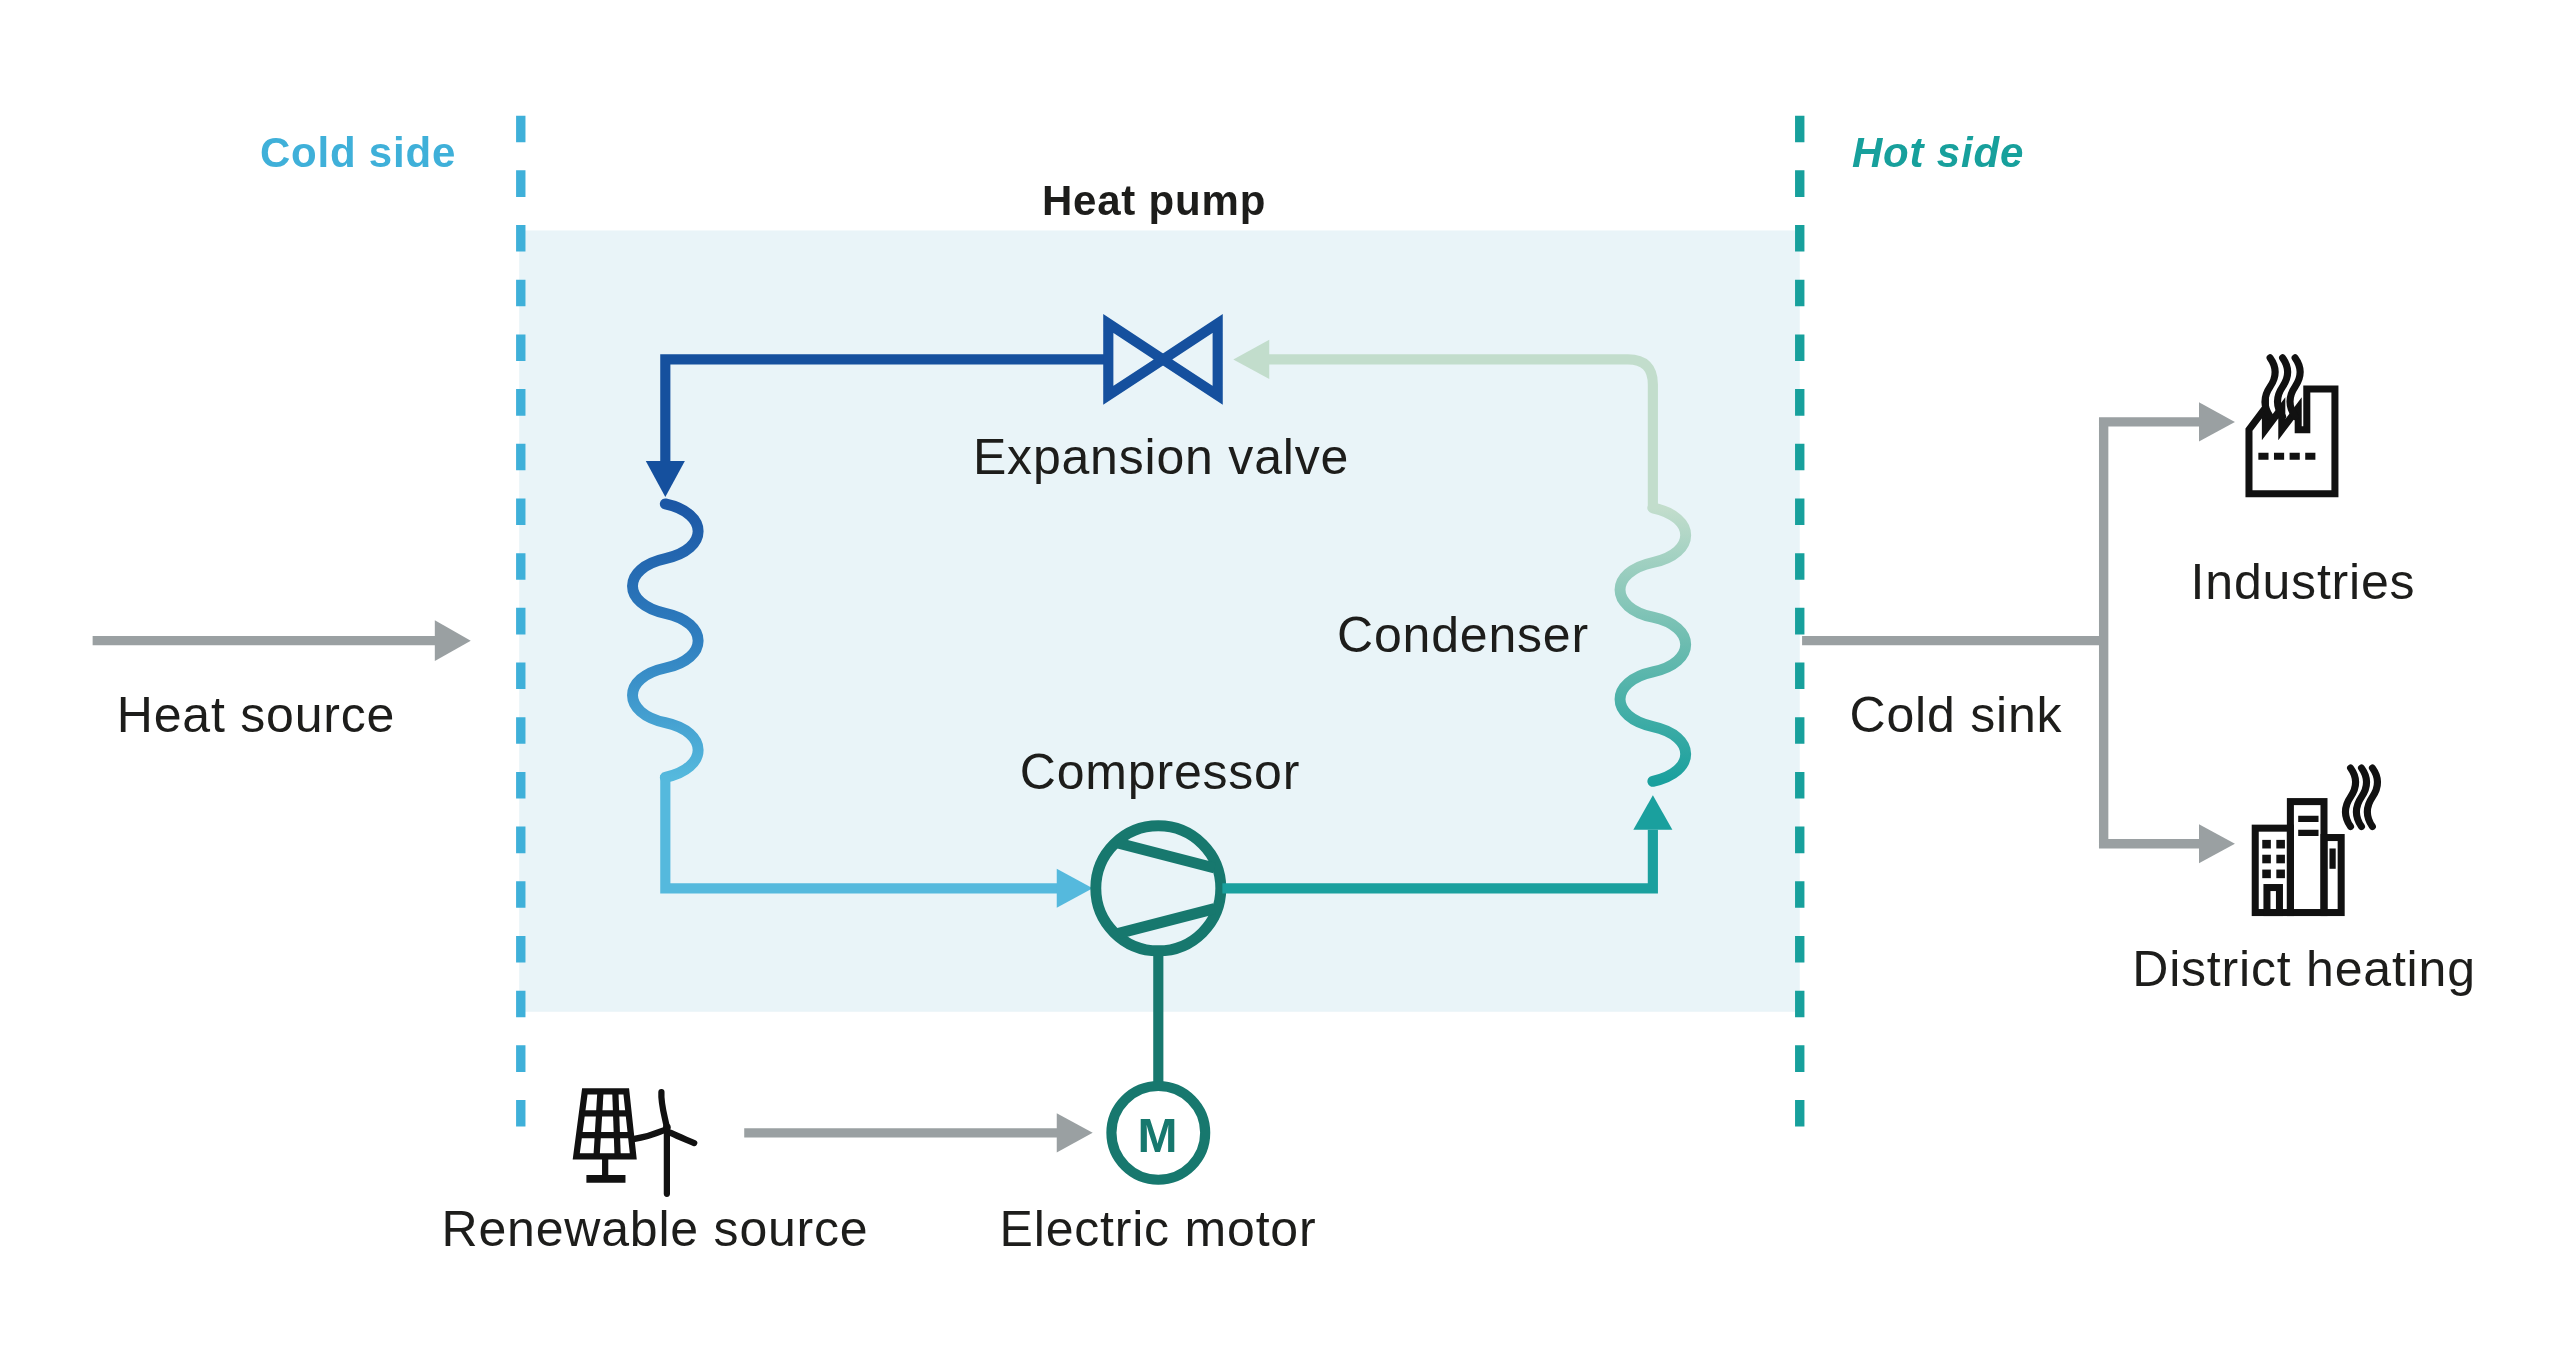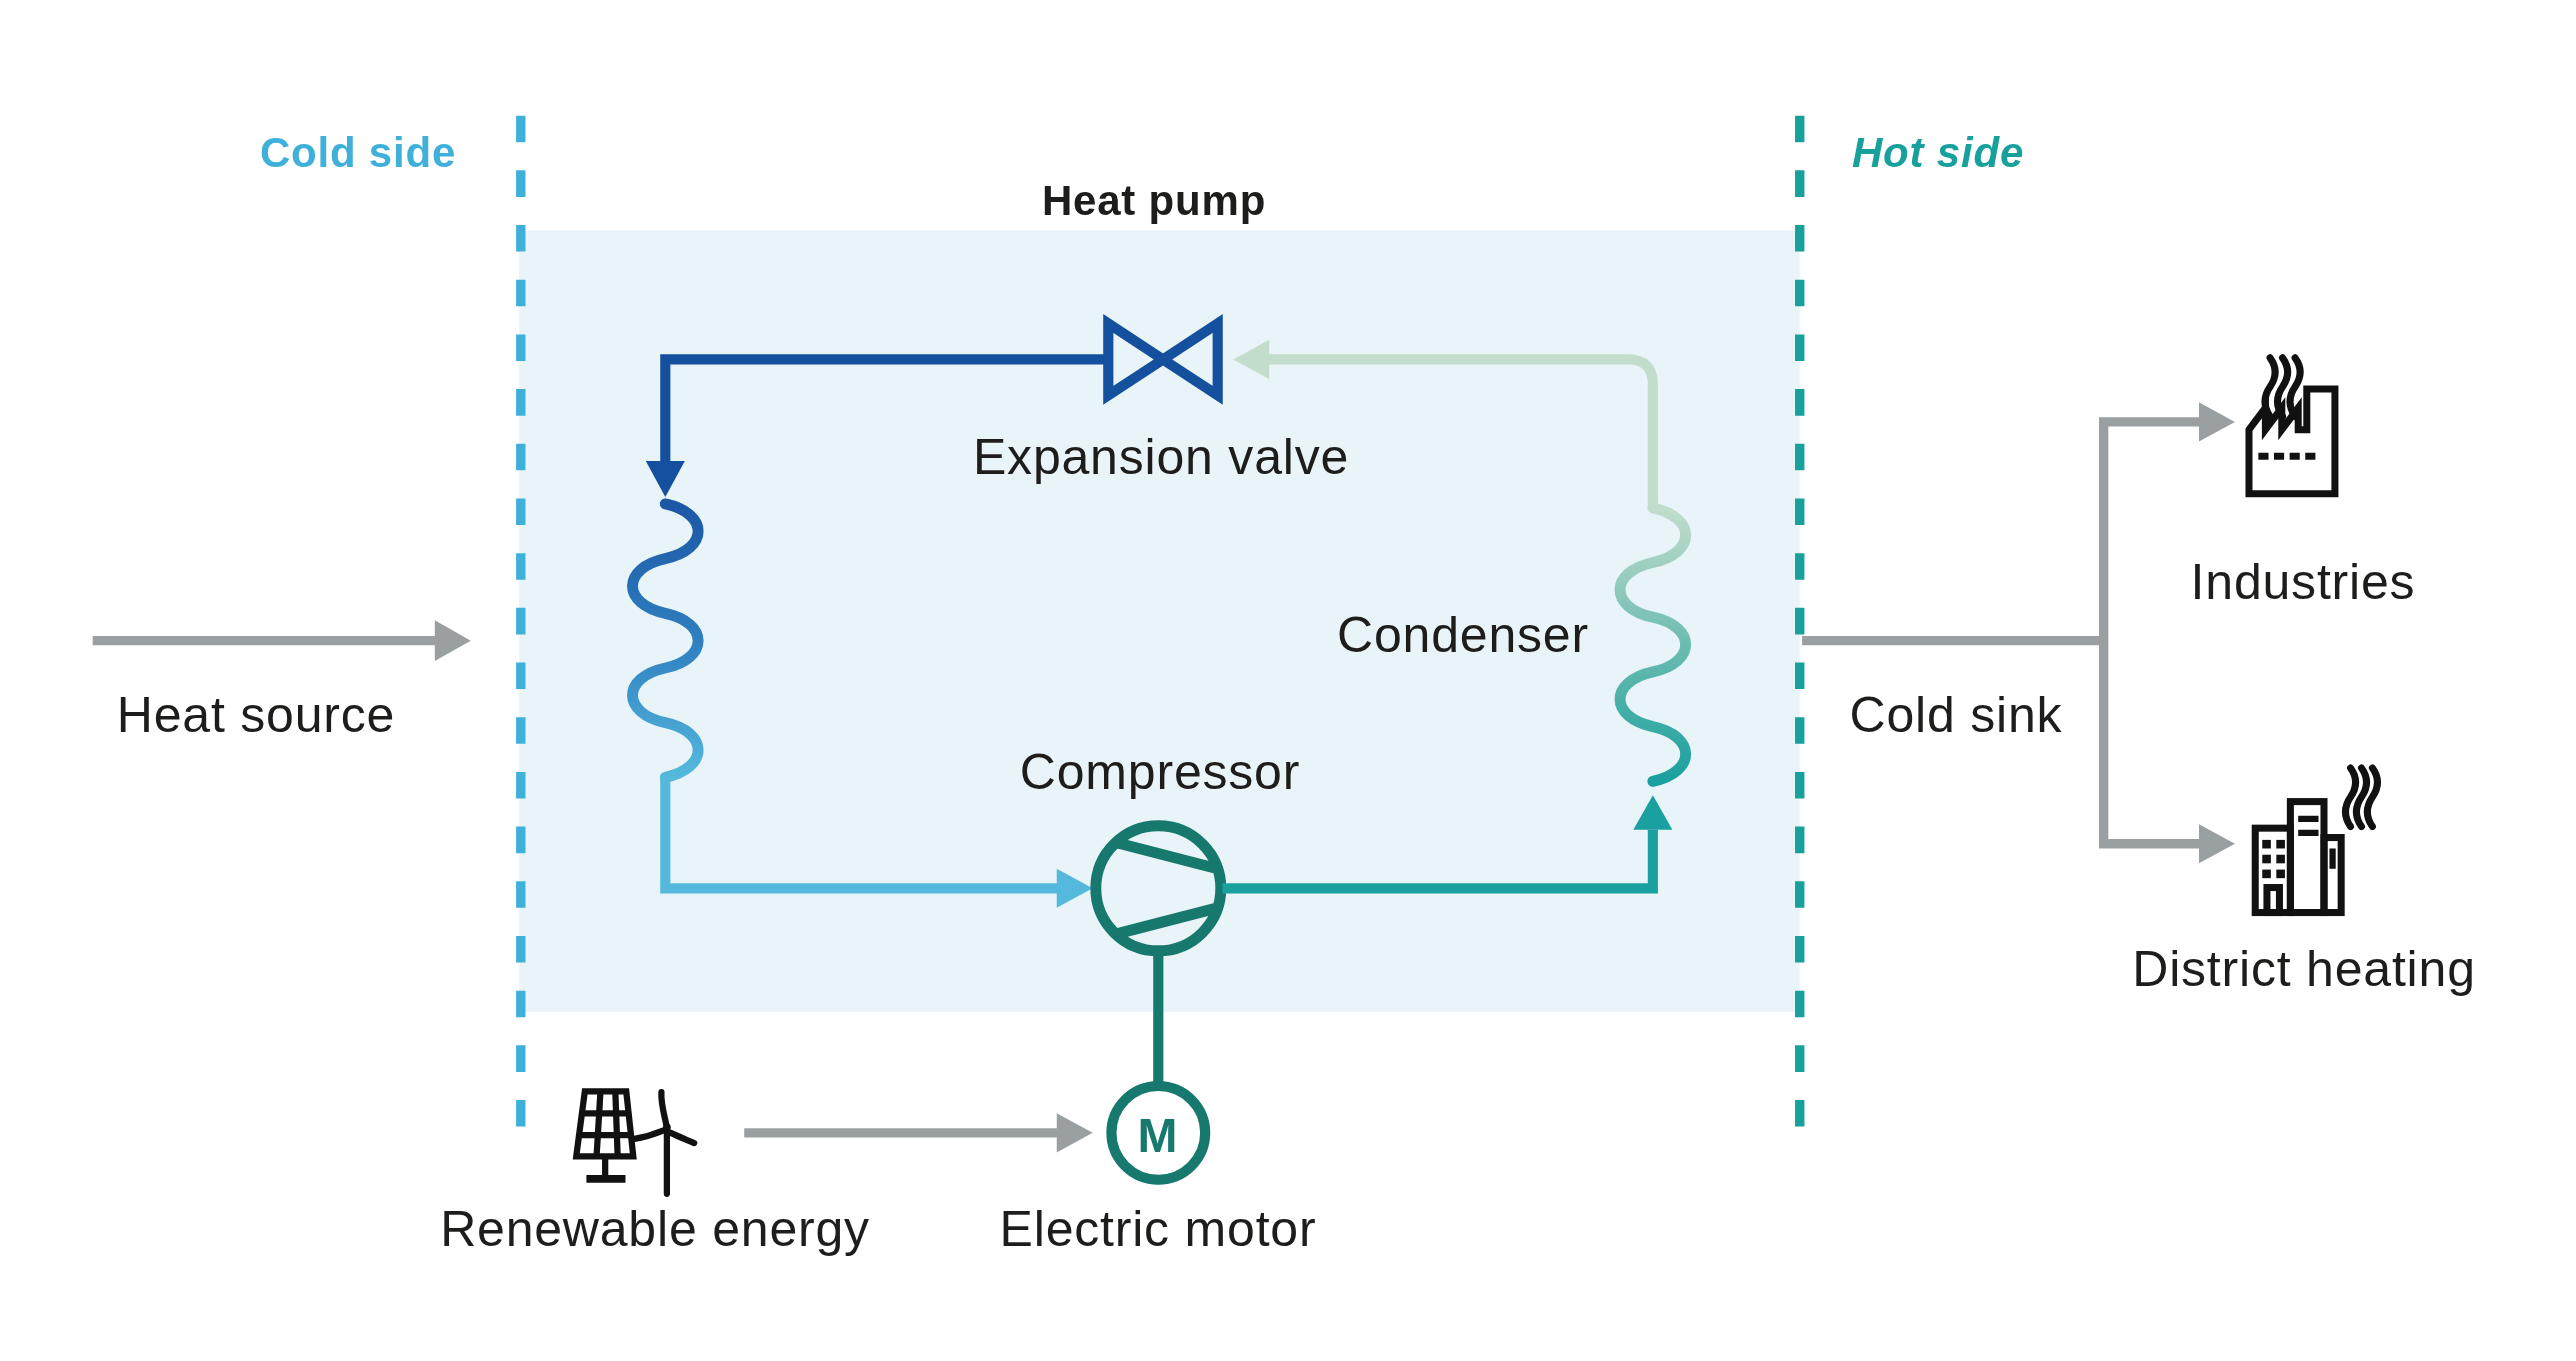--- a/index.html
+++ b/index.html
@@ -146,21 +146,21 @@
   <div class="lbl hdr" style="left:1154px;top:153px;margin-top:48px;">Heat pump</div>
   <div class="lbl hdr c-hot" style="left:1938px;top:153px;">Hot side</div>
 
   <div class="lbl" style="left:1161px;top:457px;">Expansion valve</div>
   <div class="lbl" style="left:1463px;top:635px;">Condenser</div>
   <div class="lbl" style="left:1160px;top:772px;">Compressor</div>
 
   <div class="lbl" style="left:256px;top:715px;">Heat source</div>
   <div class="lbl" style="left:1956px;top:715px;">Cold sink</div>
 
-  <div class="lbl" style="left:655px;top:1229px;">Renewable energy</div>
+  <div class="lbl" style="left:655px;top:1229px;">Renewable source</div>
   <div class="lbl" style="left:1158px;top:1229px;">Electric motor</div>
   <div class="lbl c-motor" style="left:1158px;top:1135px;">M</div>
 
   <div class="lbl" style="left:2303px;top:542px;margin-top:40px;">Industries</div>
   <div class="lbl" style="left:2304px;top:969px;">District heating</div>
 
 </div>
 
 
 </body></html>

